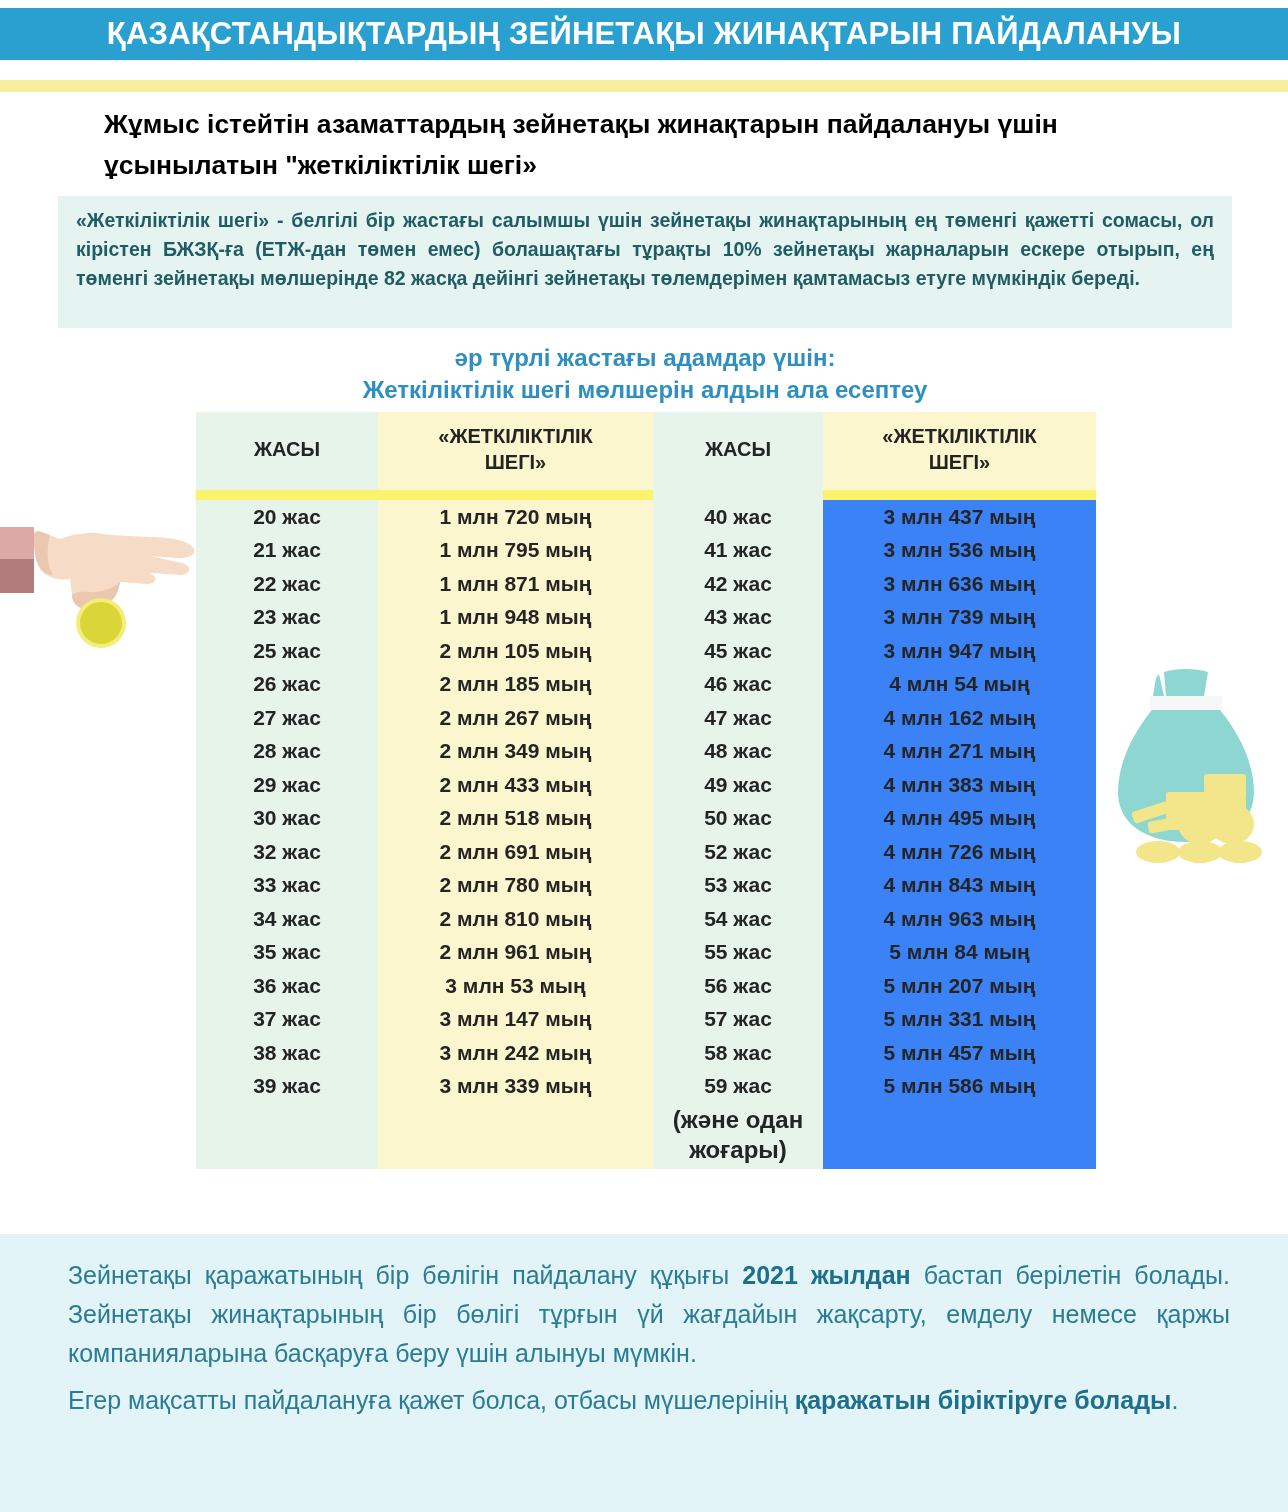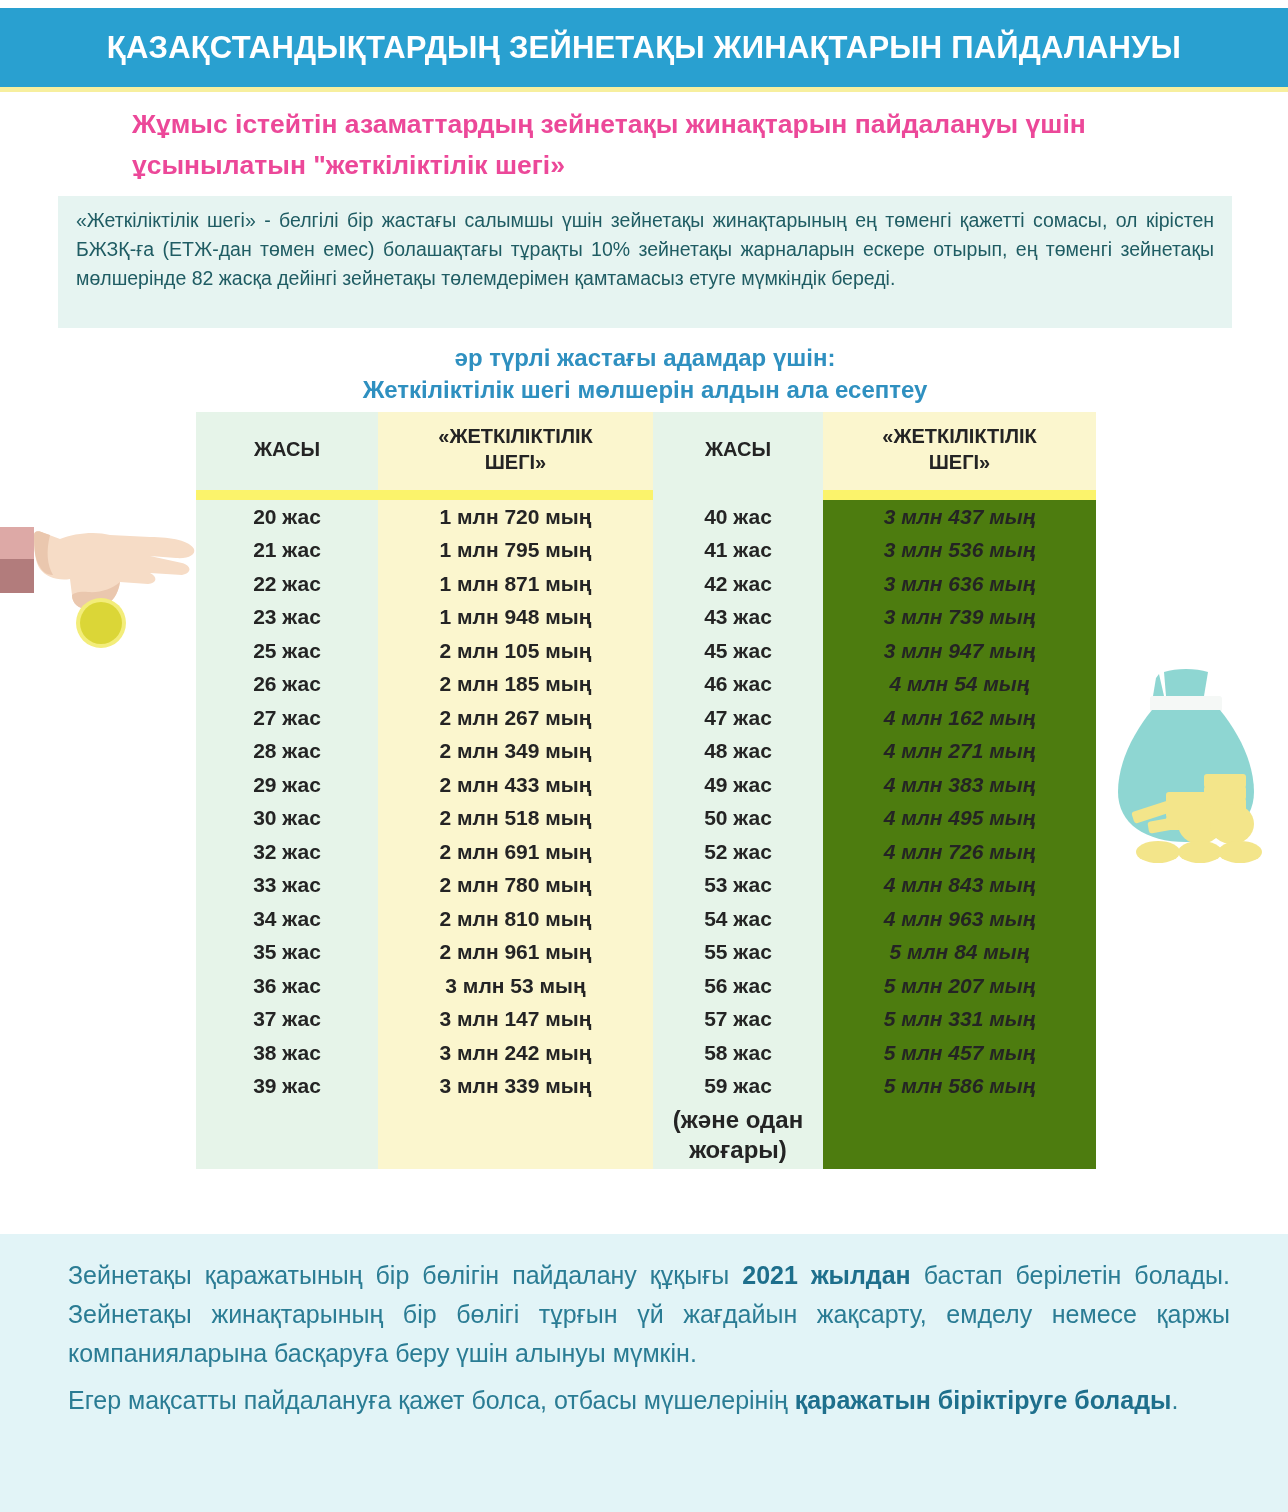--- a/index.html
+++ b/index.html
@@ -17,21 +17,21 @@
     width: 1288px;
     height: 1512px;
     overflow: hidden;
     background: #ffffff;
   }
 
   
   .header-bar {
     position: absolute;
     left: 0; top: 8px;
-    width: 1288px; height: 79px;
+    width: 1288px; height: 52px;
     background: #29A0D0;
     display: flex;
     align-items: center;
     justify-content: center;
   }
   .header-title {
     color: #ffffff;
     font-size: 31px;
     font-weight: bold;
     letter-spacing: 0.2px;
@@ -41,40 +41,40 @@
   .header-accent {
     position: absolute;
     left: 0; top: 80px;
     width: 1288px; height: 12px;
     background: #F7EF9E;
   }
 
   
   .subtitle {
     position: absolute;
-    left: 132px; top: 104px;
+    left: 104px; top: 104px;
     width: 1060px;
-    color: #ec4899;
+    color: #000000;
     font-size: 26.5px;
     font-weight: bold;
     line-height: 41px;
   }
 
   
   .desc-box {
     position: absolute;
     left: 58px; top: 196px;
     width: 1174px; height: 132px;
     background: #E6F4F1;
     padding: 10px 18px 10px 18px;
   }
   .desc-text {
     color: #1F5C63;
     font-size: 19.5px;
-    font-weight: normal;
+    font-weight: bold;
     line-height: 29px;
     text-align: justify;
     text-justify: inter-word;
   }
 
   
   .table-caption {
     position: absolute;
     left: 194px; top: 342px;
     width: 902px;
@@ -142,21 +142,21 @@
     font-weight: bold;
     color: #242424;
     text-align: center;
     padding: 2px 4px;
     height: 33.5px;
     line-height: 26px;
   }
   .ftable tbody td.age-cell  { background: #E6F4E9; }
   .ftable tbody td.val-cell  { background: #FBF6CE; margin-left: 24px; }
   .ftable tbody td.age-cell2 { background: #E6F4E9; }
-  .ftable tbody td.val-cell2 { background: #4d7c0f; font-style: italic; }
+  .ftable tbody td.val-cell2 { background: #3b82f6; }
 
   
   .footer {
     position: absolute;
     left: 0; top: 1234px;
     width: 1288px; height: 278px;
     background: #E2F4F7;
     padding: 22px 58px 12px 68px;
   }
   .footer p {

